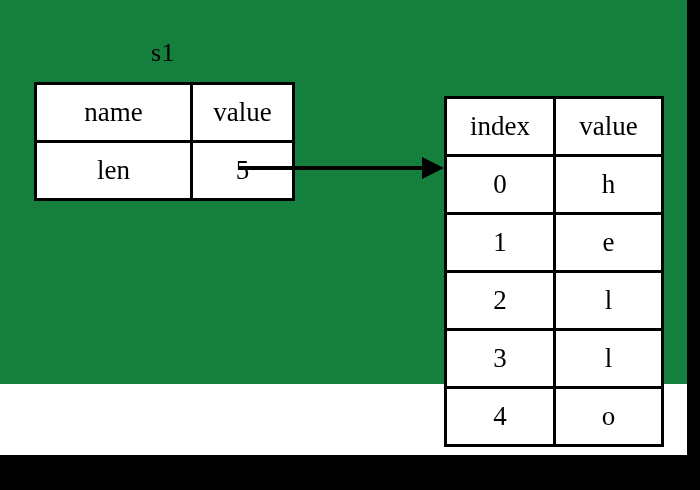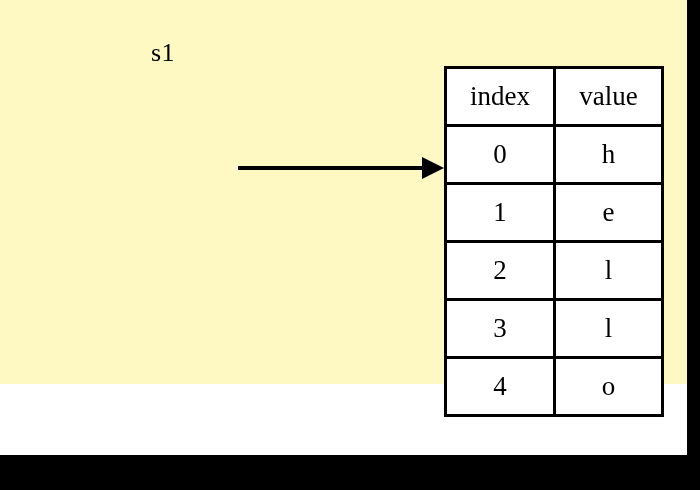--- a/index.html
+++ b/index.html
@@ -13,21 +13,21 @@
     height: 490px;
     overflow: hidden;
     font-family: "Liberation Serif", "DejaVu Serif", serif;
     color: #000000;
   }
 
   #canvas {
     position: relative;
     width: 700px;
     height: 384px;
-    background: #fef9c3;
+    background: #15803d;
   }
 
   
   .edge-bar {
     position: absolute;
     background: #000000;
   }
   #bottom-bar {
     left: 0;
     top: 455px;
@@ -77,21 +77,21 @@
     left: 34px;
     top: 82px;
   }
   #struct-table td { height: 55px; }
   #struct-table td.col-name  { width: 153px; }
   #struct-table td.col-value { width: 99px; }
 
   
   #buffer-table {
     left: 444px;
-    top: 66px;
+    top: 96px;
   }
   #buffer-table td { height: 55px; }
   #buffer-table td.col-index { width: 106px; }
   #buffer-table td.col-value { width: 105px; }
 
   
   #pointer-arrow {
     position: absolute;
     left: 238px;
     top: 150px;
@@ -102,20 +102,28 @@
 </style>
 </head>
 <body>
 
 <div id="canvas">
 
   <div id="struct-caption">s1</div>
 
   <table id="struct-table" class="diagram-table">
     <tbody>
+      <tr>
+        <td class="col-name">name</td>
+        <td class="col-value">value</td>
+      </tr>
+      <tr>
+        <td class="col-name">len</td>
+        <td class="col-value">5</td>
+      </tr>
     </tbody>
   </table>
 
   <table id="buffer-table" class="diagram-table">
     <tbody>
       <tr>
         <td class="col-index">index</td>
         <td class="col-value">value</td>
       </tr>
       <tr>

